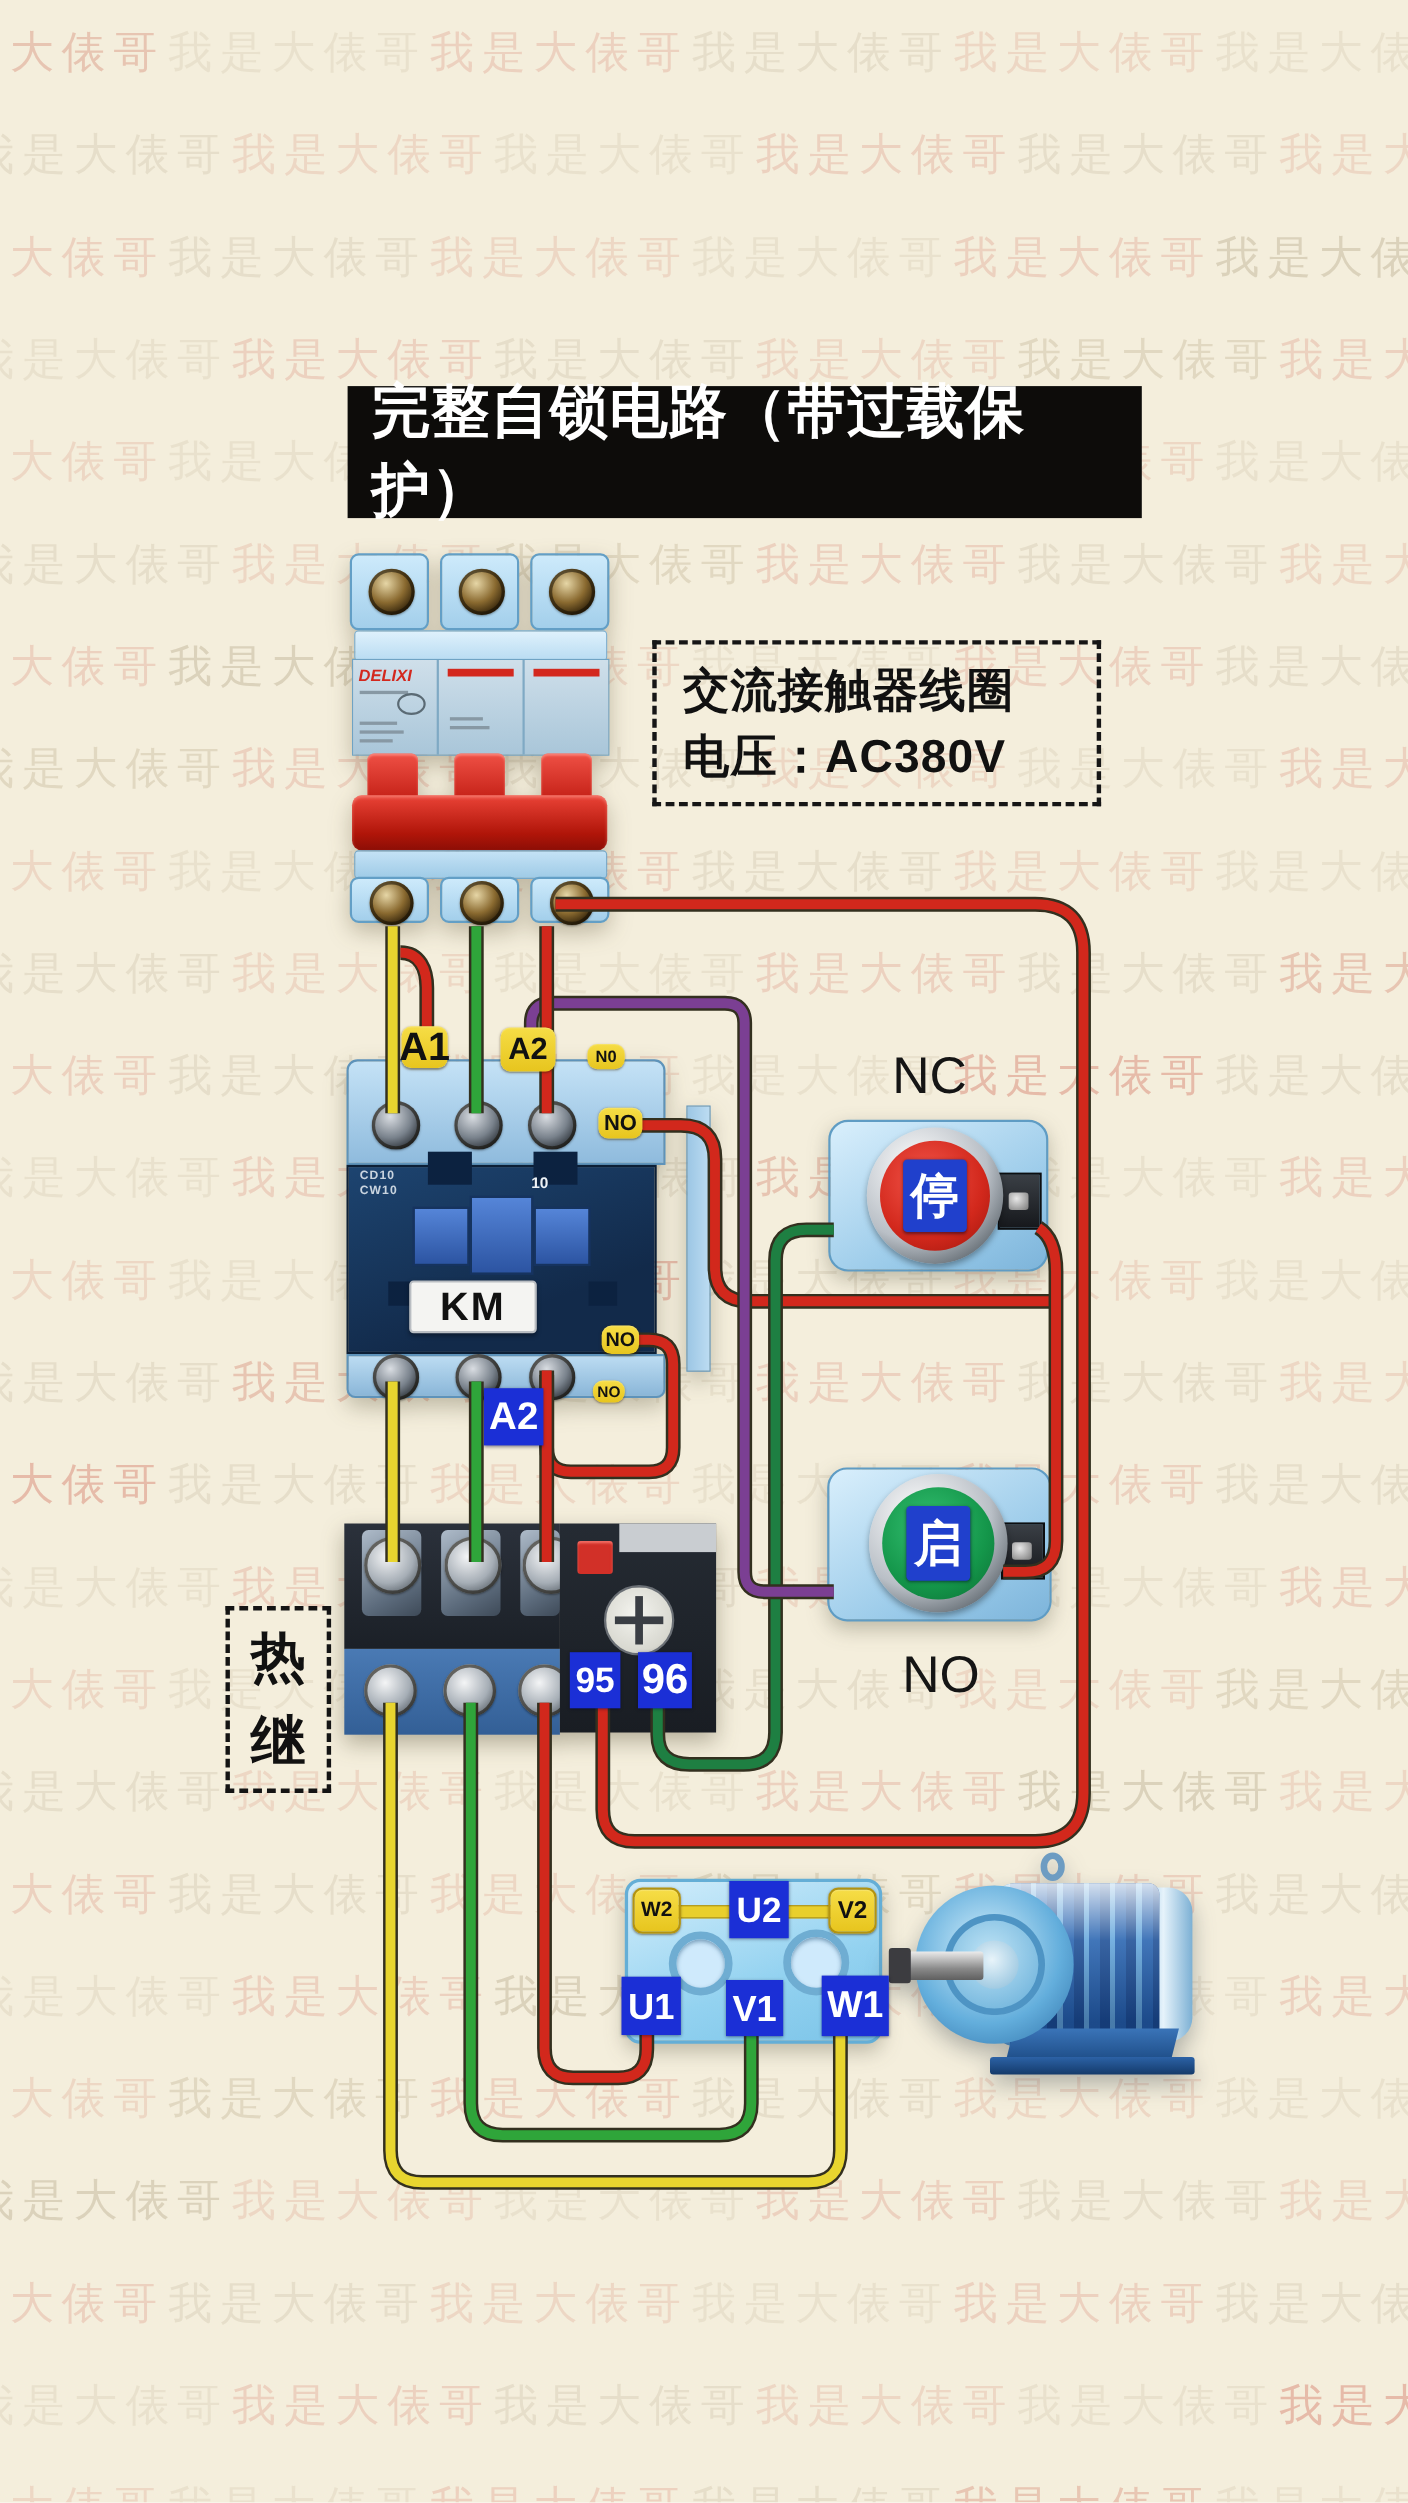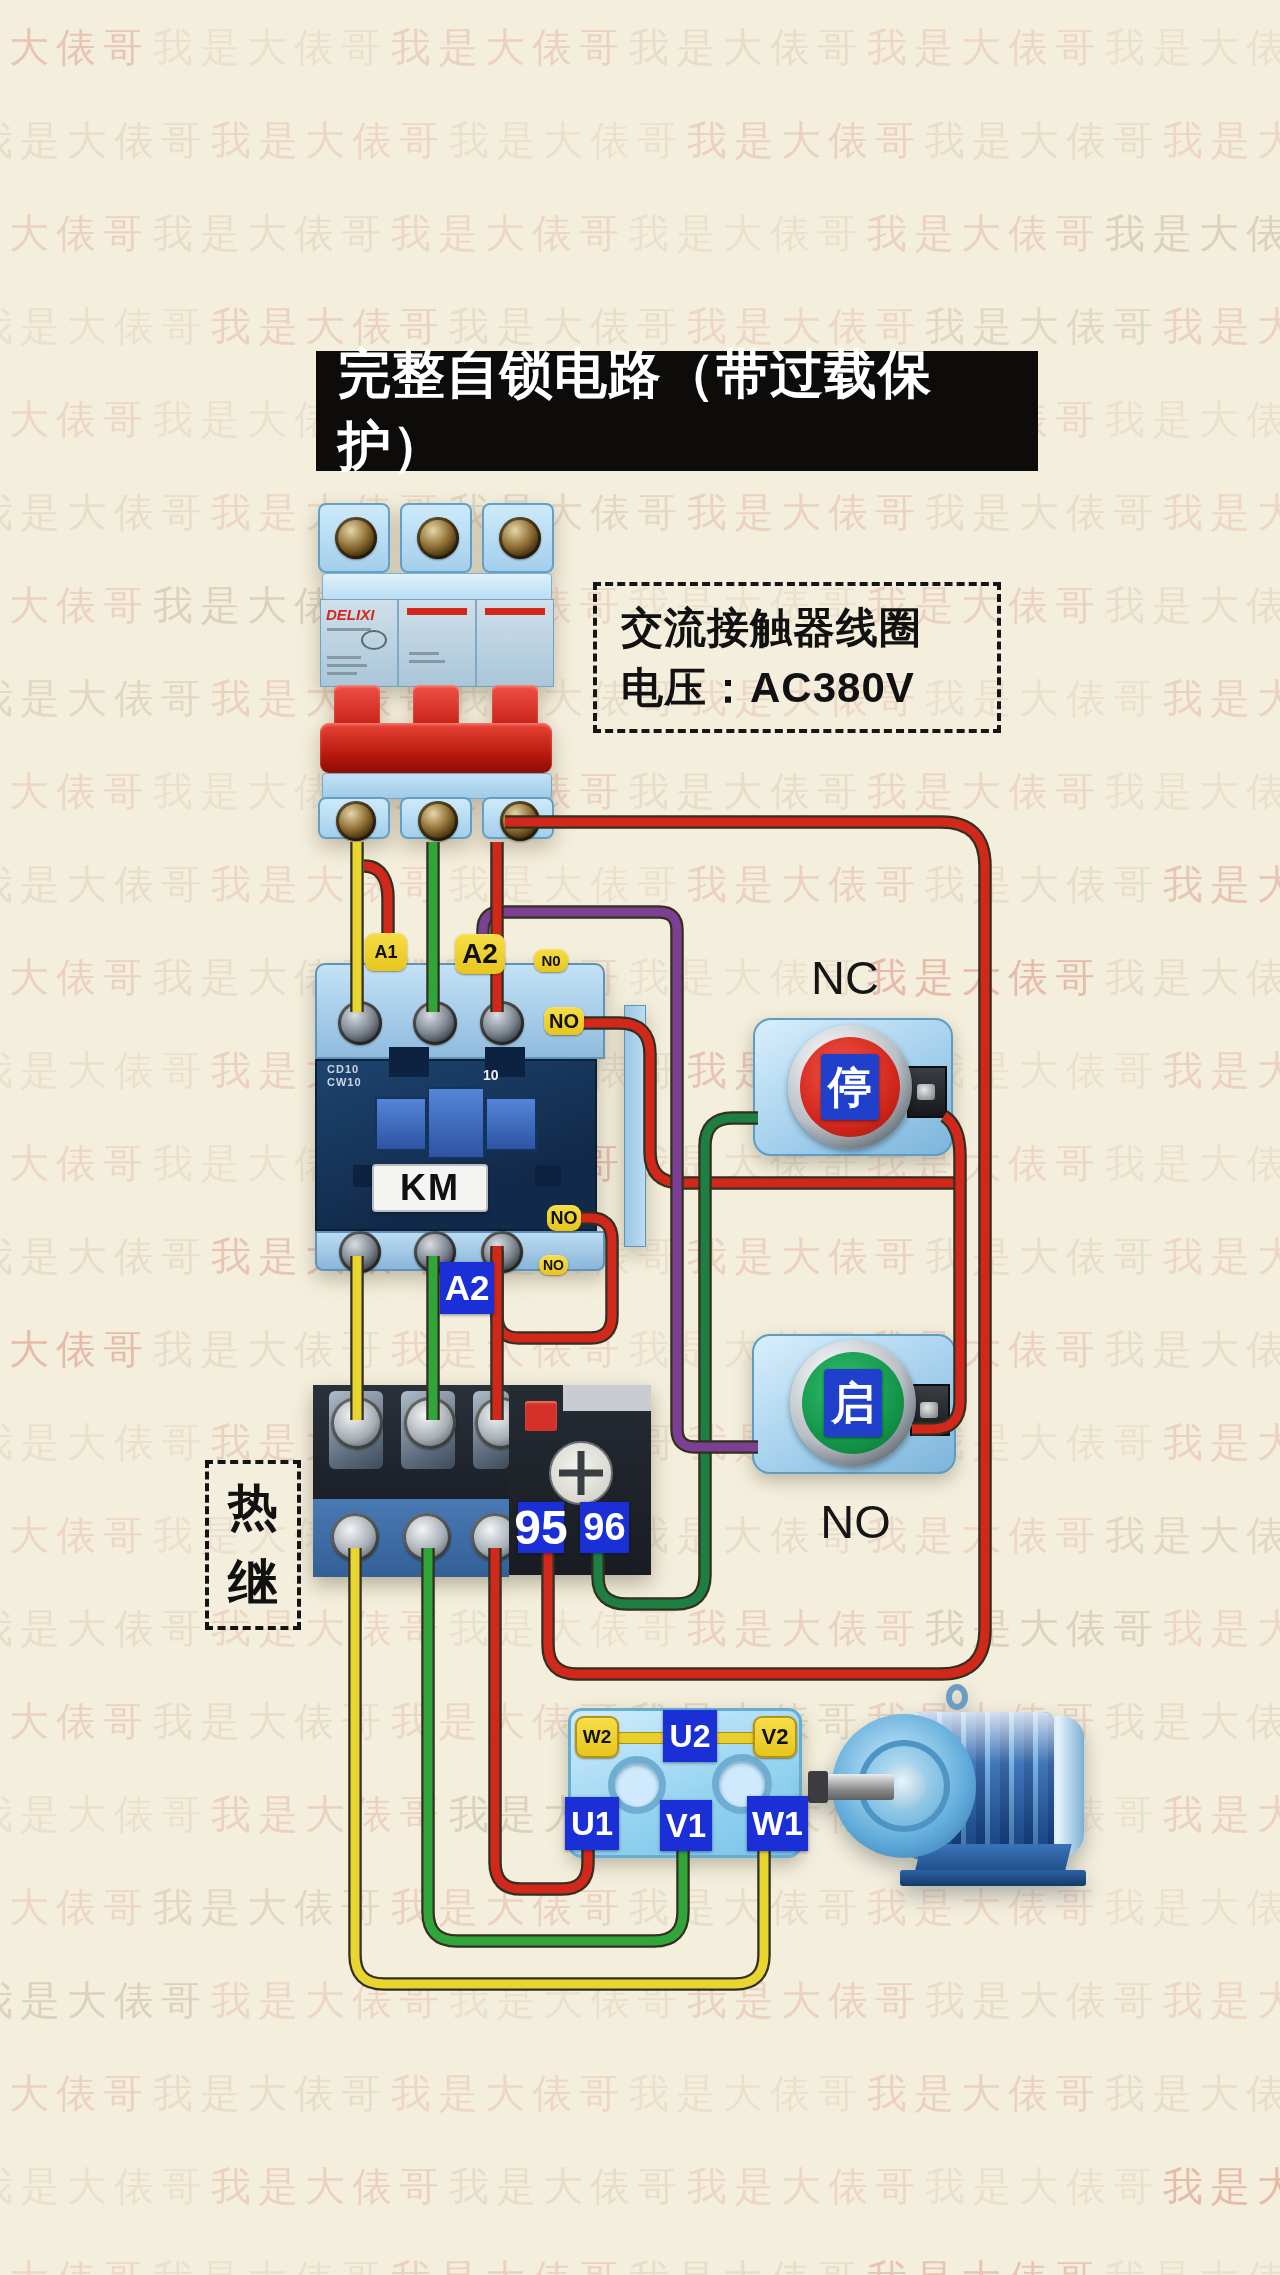--- a/index.html
+++ b/index.html
@@ -467,29 +467,29 @@
       <path d="M357,842 L357,1012" fill="none" stroke="#33301f" stroke-width="13.5" stroke-linejoin="round"></path>
       <path d="M357,842 L357,1012" fill="none" stroke="#e8d52f" stroke-width="9" stroke-linejoin="round"></path>
       <path d="M433,842 L433,1012" fill="none" stroke="#33301f" stroke-width="13.5" stroke-linejoin="round"></path>
       <path d="M433,842 L433,1012" fill="none" stroke="#2fa53a" stroke-width="9" stroke-linejoin="round"></path>
       <path d="M497,842 L497,1012" fill="none" stroke="#33301f" stroke-width="13.5" stroke-linejoin="round"></path>
       <path d="M497,842 L497,1012" fill="none" stroke="#d2281c" stroke-width="9" stroke-linejoin="round"></path>
       <path d="M364,866 C382,866 388,882 388,898 L388,948" fill="none" stroke="#33301f" stroke-width="13.5" stroke-linejoin="round"></path>
       <path d="M364,866 C382,866 388,882 388,898 L388,948" fill="none" stroke="#d2281c" stroke-width="9" stroke-linejoin="round"></path>
     </svg>
 
-  <div class="tag yel" style="left:365px;top:933px;width:42px;height:38px;font-size:18px;">A1</div>
+  <div class="tag yel" style="left:365px;top:933px;width:42px;height:38px;font-size:36px;">A1</div>
   <div class="tag yel" style="left:455px;top:934px;width:50px;height:40px;font-size:28px;">A2</div>
   <div class="tag yel" style="left:534px;top:949px;width:34px;height:23px;font-size:15px;">N0</div>
   <div class="tag yel" style="left:544px;top:1007px;width:40px;height:28px;font-size:20px;">NO</div>
   <div class="tag yel" style="left:547px;top:1205px;width:34px;height:26px;font-size:18px;">NO</div>
   <div class="tag yel" style="left:539px;top:1255px;width:29px;height:20px;font-size:14px;">NO</div>
   <div class="tag blue" style="left:440px;top:1262px;width:54px;height:52px;font-size:35px;">A2</div>
   <div class="tag white" style="left:372px;top:1164px;width:112px;height:44px;font-size:36px;letter-spacing:2px;">KM</div>
-  <div class="tag blue" style="left:518px;top:1502px;width:46px;height:51px;font-size:48px;">95</div>
+  <div class="tag blue" style="left:518px;top:1502px;width:46px;height:51px;font-size:32px;">95</div>
   <div class="tag blue" style="left:580px;top:1502px;width:49px;height:51px;font-size:38px;">96</div>
   <div class="tag yel circ-tag" style="left:575px;top:1716px;width:44px;height:42px;font-size:19px;">W2</div>
   <div class="tag yel circ-tag" style="left:753px;top:1716px;width:44px;height:42px;font-size:22px;">V2</div>
   <div class="tag blue" style="left:663px;top:1710px;width:54px;height:52px;font-size:32px;">U2</div>
   <div class="tag blue" style="left:565px;top:1797px;width:54px;height:53px;font-size:33px;">U1</div>
   <div class="tag blue" style="left:660px;top:1800px;width:52px;height:51px;font-size:33px;">V1</div>
   <div class="tag blue" style="left:747px;top:1796px;width:61px;height:55px;font-size:34px;">W1</div>
 
 </div>
 

